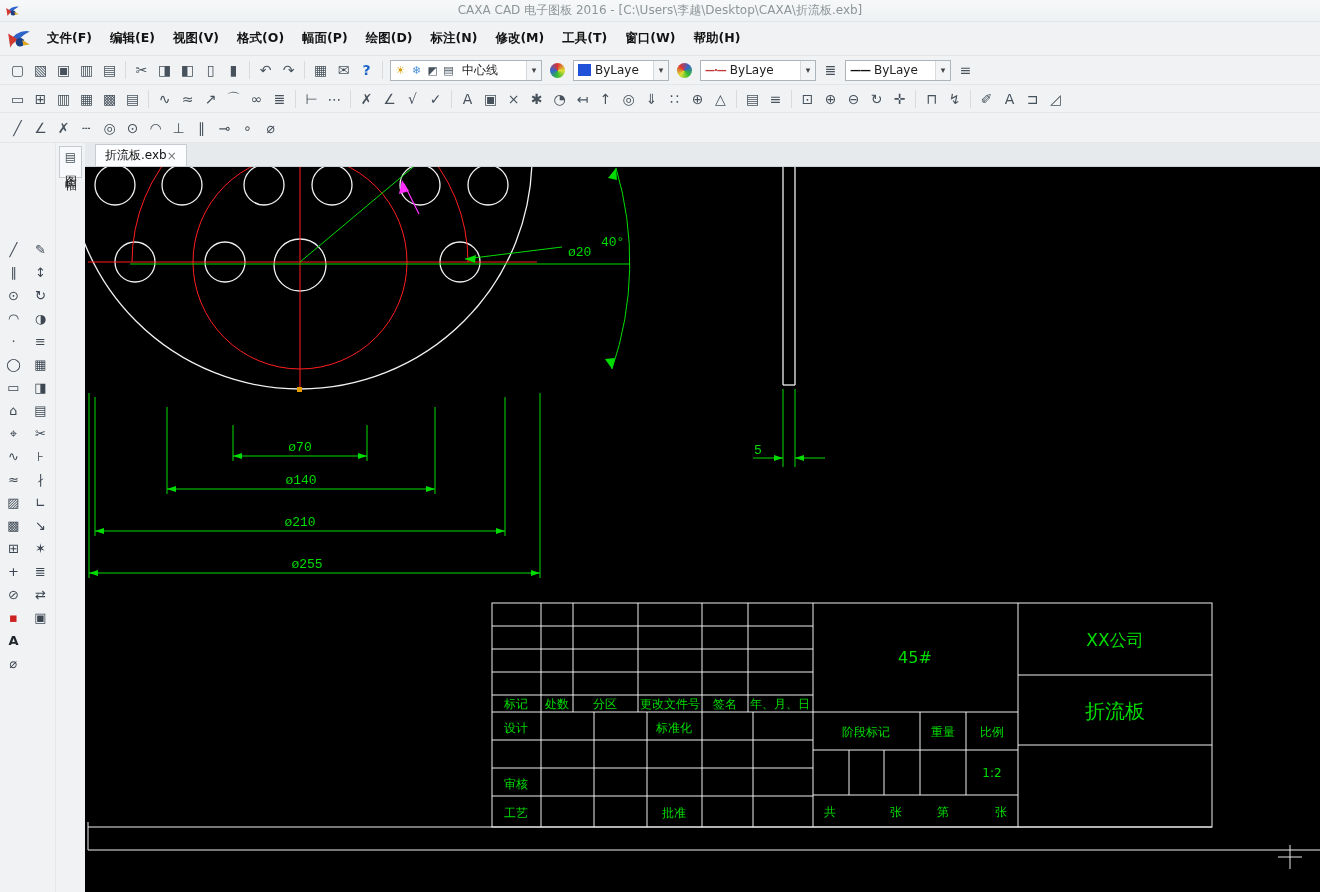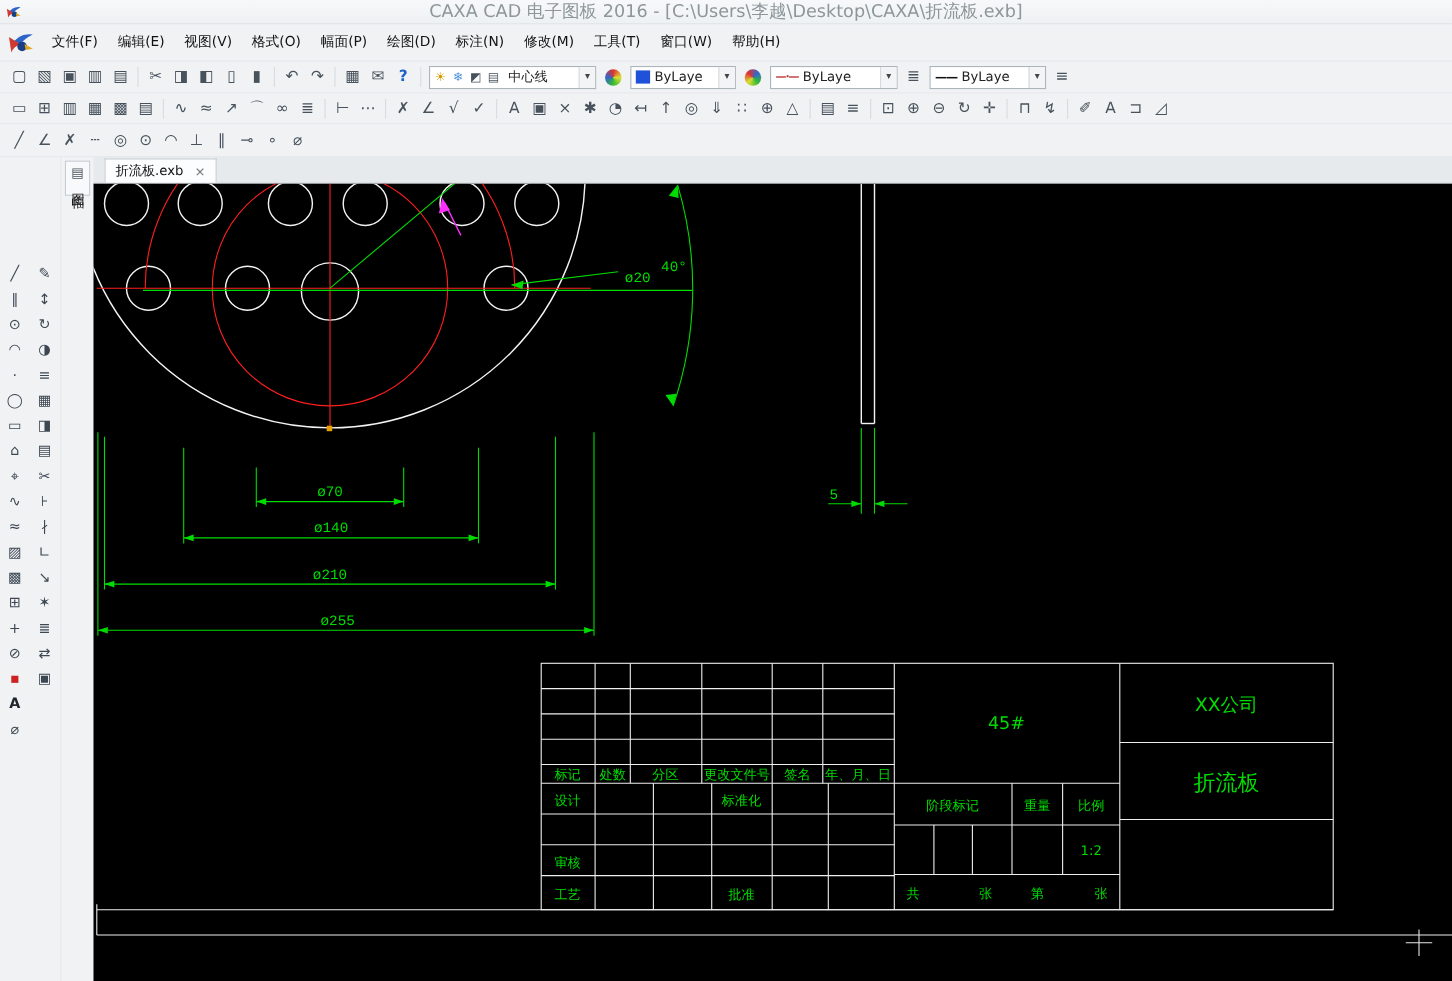--- a/index.html
+++ b/index.html
@@ -1,26 +1,26 @@
 <!DOCTYPE html>
 <html><head>
 <meta charset="utf-8">
 <style>
   * { box-sizing: border-box; }
   body { margin:0; width:1320px; height:892px; overflow:hidden;
          font-family:"DejaVu Sans","Liberation Sans",sans-serif; background:#eef0f2; }
 
   
   .titlebar{height:22px;background:linear-gradient(#f7f8f9,#eef1f3);display:flex;align-items:center;position:relative;border-bottom:1px solid #e3e6e9;}
-  .title-text{position:absolute;left:0;right:0;text-align:center;font-size:16px;color:#8d9699;white-space:nowrap;}
+  .title-text{position:absolute;left:0;right:0;text-align:center;font-size:12px;color:#8d9699;white-space:nowrap;}
   .logo-wrap{margin-left:5px;z-index:1;display:flex;align-items:center;}
 
   .menubar{height:34px;display:flex;align-items:center;background:#f0f2f4;padding-left:6px;border-bottom:1px solid #e2e5e8;}
   .menubar .logo-wrap{margin:0 6px 0 0;}
-  .menu-item{font-size:12.5px;color:#131313;padding:5px 9px;cursor:default;white-space:nowrap;}
+  .menu-item{font-size:12.5px;color:#131313;padding:5px 9px;cursor:default;white-space:nowrap;font-weight:bold;}
 
   .toolbar{display:flex;align-items:center;background:#f0f2f4;padding-left:6px;}
   .tb1{height:29px;border-bottom:1px solid #e4e7ea;}
   .tb2{height:28px;border-bottom:1px solid #e4e7ea;}
   .tb3{height:30px;border-bottom:1px solid #e4e7ea;}
   .grp{display:flex;align-items:center;}
   .tb-icon{min-width:23px;height:22px;display:inline-flex;align-items:center;justify-content:center;font-size:14px;color:#47525c;border-radius:2px;}
   .sep{width:1px;height:18px;background:#d8dcdf;margin:0 4px;flex:none;}
   .combo{display:flex;align-items:center;height:21px;background:#fff;border:1px solid #adb5bc;margin:0 3px;font-size:12px;color:#222;}
   .combo-value{padding:0 4px;white-space:nowrap;overflow:hidden;flex:1;}
@@ -44,21 +44,21 @@
   .left-toolbar{width:56px;background:#f0f2f4;display:flex;padding-top:95px;border-right:1px solid #e4e7ea;flex:none;}
   .tool-col{width:27px;display:flex;flex-direction:column;align-items:center;}
   .side-icon{width:24px;height:23px;display:flex;align-items:center;justify-content:center;font-size:13px;color:#3d4752;}
   .side-strip{width:29px;background:#f0f2f4;flex:none;}
   .sheet-tab{margin:3px auto 0;width:23px;border:1px solid #c6ccd2;background:#f8f9fa;display:flex;flex-direction:column;align-items:center;padding:3px 0 5px;gap:2px;}
   .sheet-tab .glyph{font-size:12px;color:#47525c;}
   .sheet-tab .vlabel{writing-mode:vertical-lr;font-size:12px;color:#1c1c1c;letter-spacing:3px;}
 
   .canvas-area{flex:1;display:flex;flex-direction:column;min-width:0;}
   .tabbar{height:24px;background:#e7eaec;display:flex;align-items:flex-end;padding-left:10px;border-bottom:1px solid #cdd2d6;}
-  .tab{height:22px;display:flex;align-items:center;background:#fcfdfe;border:1px solid #c6ccd1;border-bottom:none;padding:0 9px;font-size:12px;color:#111;gap:10px;}
+  .tab{height:22px;display:flex;align-items:center;background:#fcfdfe;border:1px solid #c6ccd1;border-bottom:none;padding:0 9px;font-size:12px;color:#111;}
   .tab-close{color:#777;font-size:12px;}
   svg.canvas{display:block;background:#000;}
 </style>
 </head>
 <body>
 
 <div class="titlebar">
   <span class="logo-wrap">
     <svg width="15" height="14" viewBox="0 0 24 22">
         <path d="M3 14 Q10 2 22 4 Q14 8 12 12 Z" fill="#2d64c8"></path>

